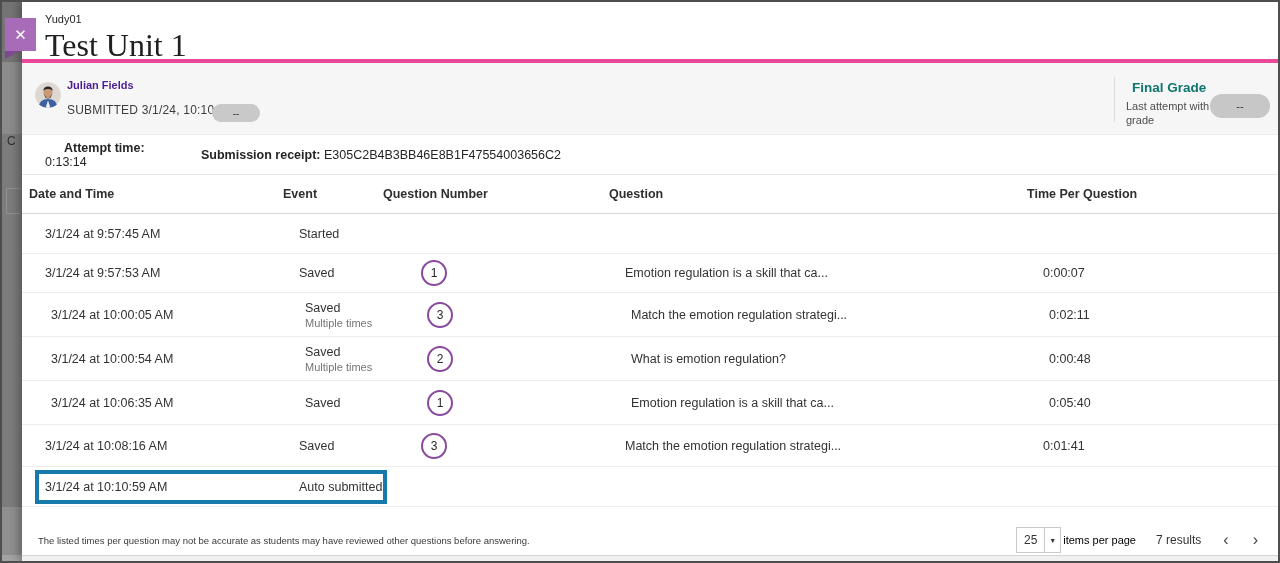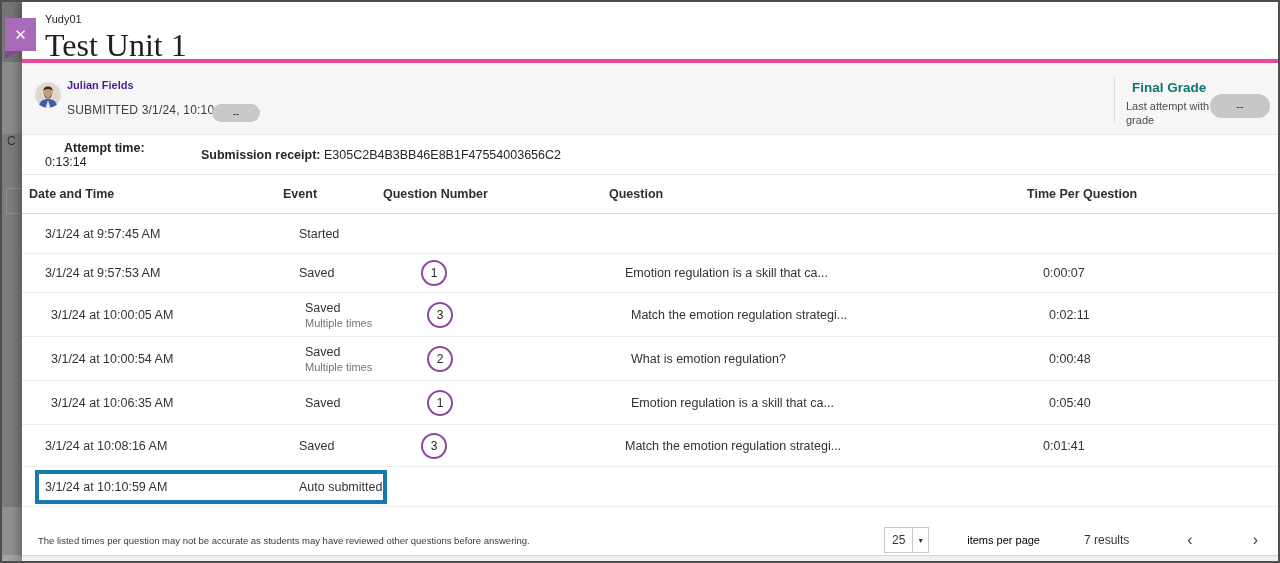--- a/index.html
+++ b/index.html
@@ -51,26 +51,26 @@
   .trow { border-bottom:1px solid #ececec; font-size:12.5px; color:#333; position:relative; }
   .h40 { height:40px; } .h39 { height:39px; } .h44 { height:44px;padding-left:29px; } .h42 { height:42px; }
   .td-event { display:flex; flex-direction:column; justify-content:center; }
   .ev-sub { font-size:11px; color:#757575; margin-top:2px; }
   .qcircle { display:inline-flex; width:26px; height:26px; margin-left:22px; border:2px solid #8a4a9d; border-radius:50%; align-items:center; justify-content:center; font-size:12px; color:#262626; background:#fff; }
   .highlight-box { position:absolute; left:13px; top:3px; width:352px; height:34px; border:4px solid #1879ab; pointer-events:none; }
 
   
   .tfooter { position:relative; height:48px; display:flex; align-items:center; padding:18px 16px 0 16px; }
   .foot-note { font-size:9.5px; color:#3a3a3a; }
-  .pagination { margin-left:auto; display:flex; align-items:center;gap:36px; }
+  .pagination { margin-left:auto; display:flex; align-items:center; }
   .page-size { display:flex; align-items:stretch; width:45px; height:26px; border:1px solid #c9c9c9; background:#fff; cursor:pointer; }
   .sel-val { width:27px; display:flex; align-items:center; justify-content:center; font-size:12px; color:#333; }
   .sel-arrow { flex:1; border-left:1px solid #c9c9c9; display:flex; align-items:center; justify-content:center; font-size:7px; color:#333; }
   .per-page { margin-left:2px; font-size:11px; color:#000000; }
-  .results { margin-left:8px; font-size:12px; color:#333; }
+  .results { margin-left:20px; font-size:12px; color:#333; }
   .chev { font-size:16px; color:#444; cursor:pointer; line-height:1; padding:2px 4px; }
   .chev.prev { margin-left:18px; } .chev.next { margin-left:16px; }
 
   .bottom-strip { height:8px; background:#f0f0f0; border-top:1px solid #d5d5d5; }
 </style>
 </head>
 <body>
 
 <div class="screen">
 

